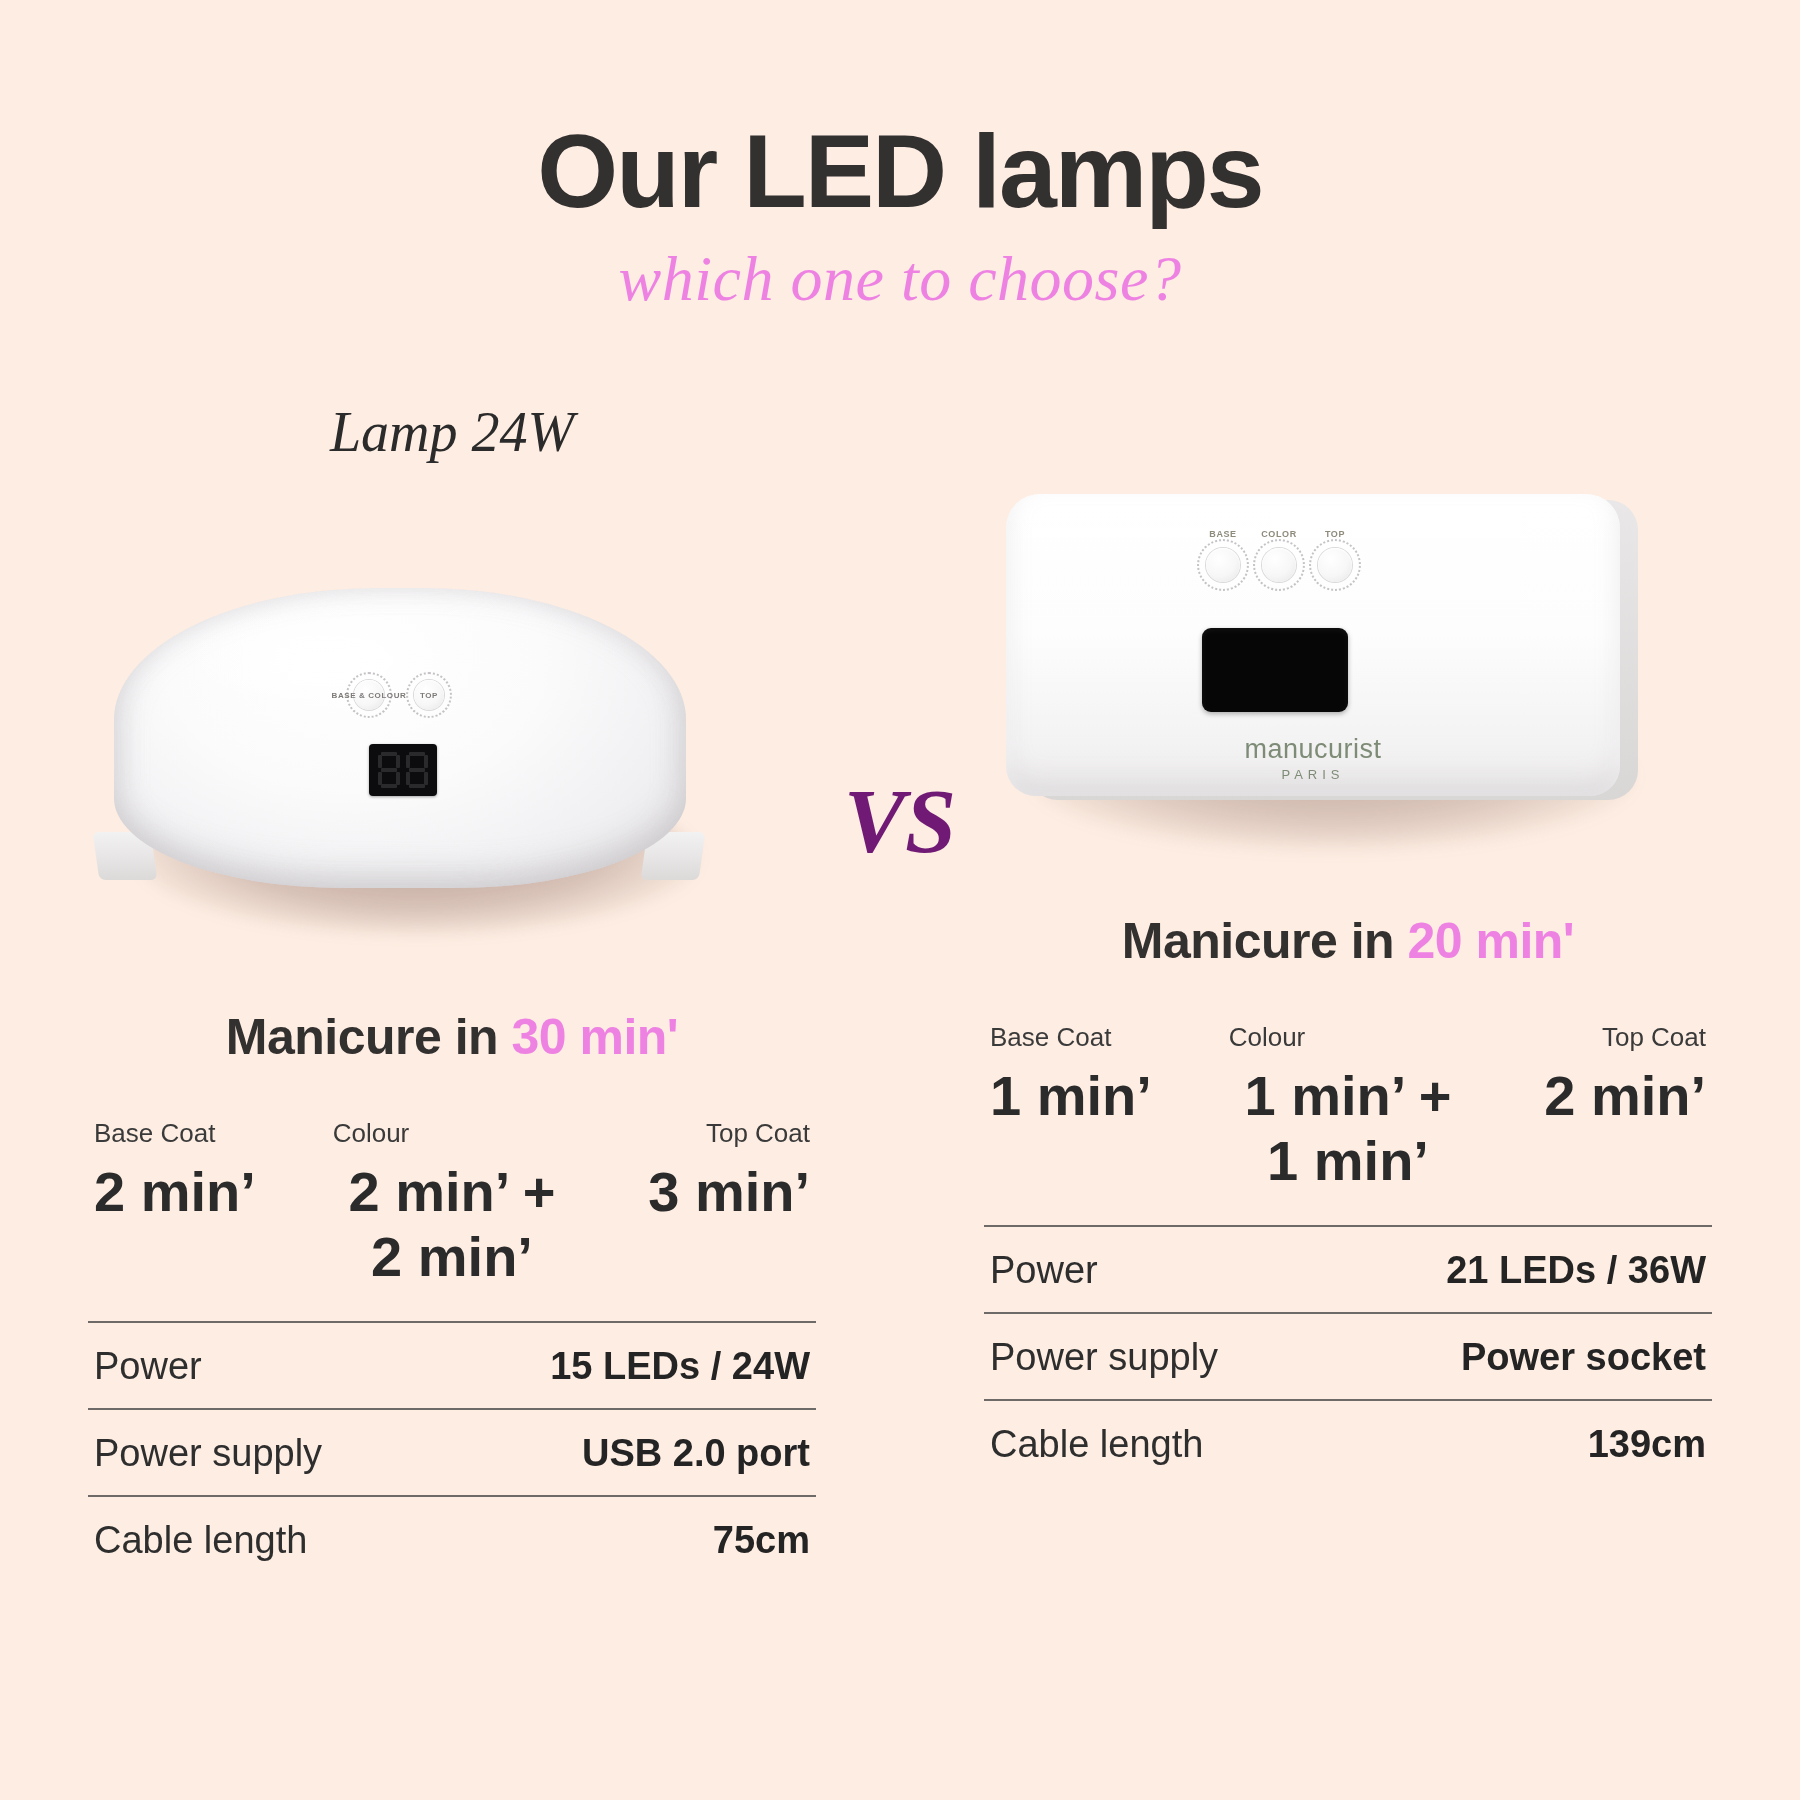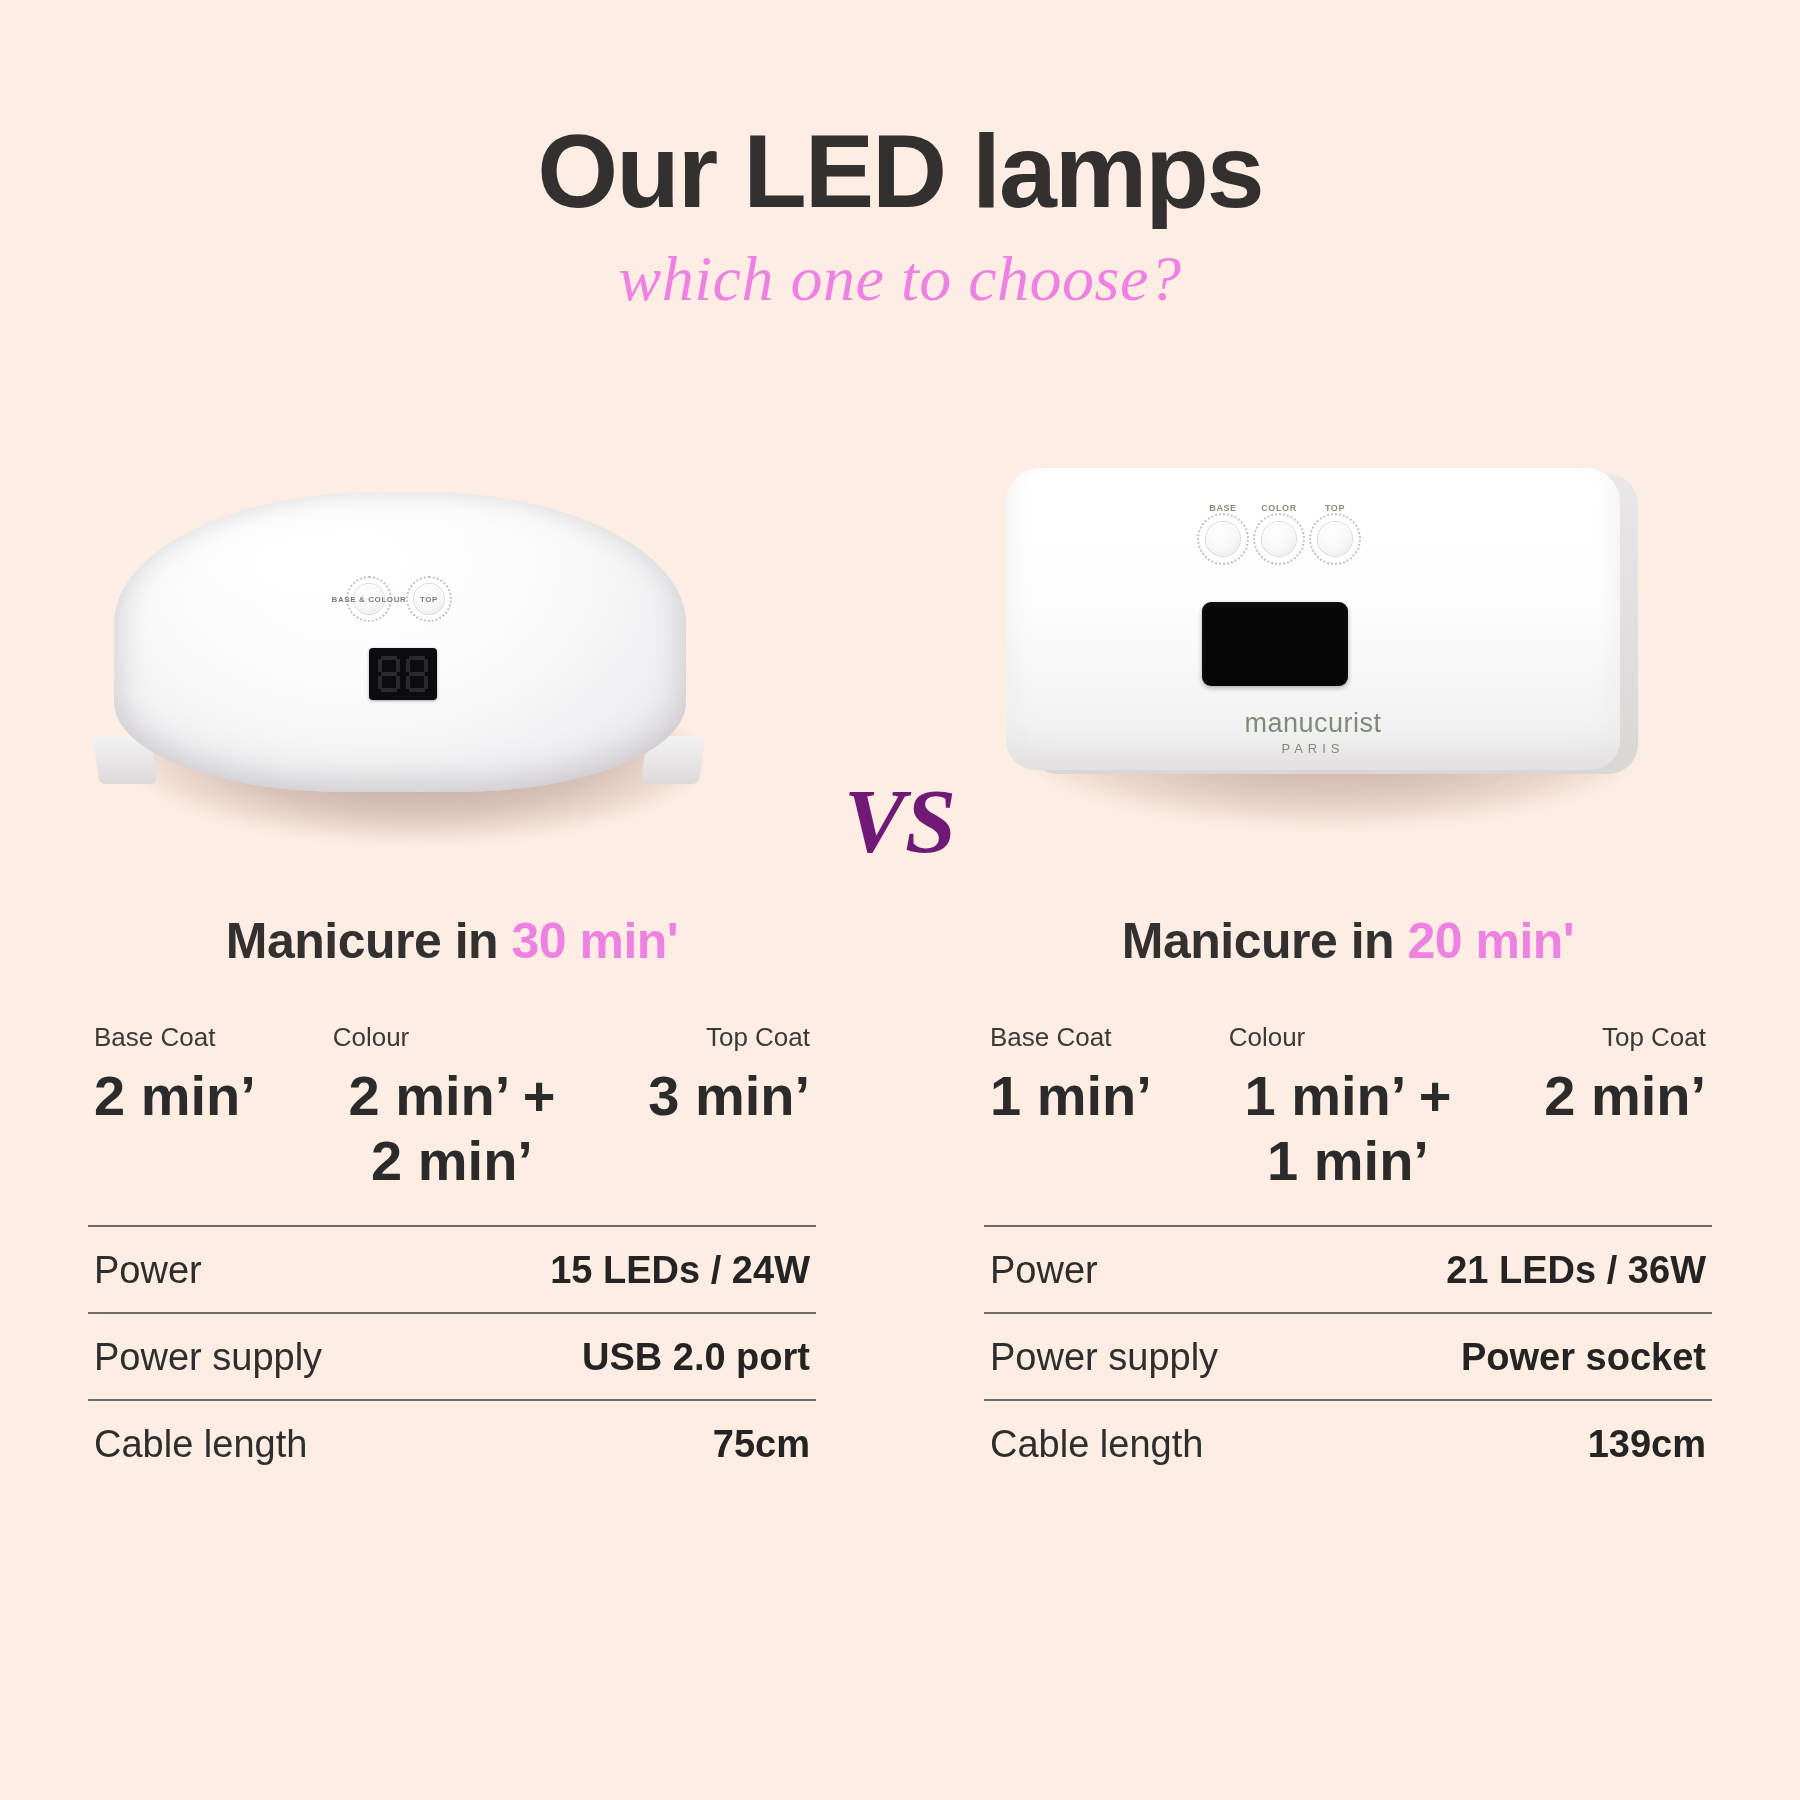--- a/index.html
+++ b/index.html
@@ -80,21 +80,21 @@
                 inset 10px 0 26px rgba(200,196,200,.25),
                 inset -10px 0 26px rgba(200,196,200,.25);
   }
   .l24-hl{
     position:absolute; left:60px; top:18px; width:300px; height:110px;
     background:radial-gradient(ellipse at 50% 50%, rgba(255,255,255,.95), rgba(255,255,255,0) 70%);
     border-radius:50%;
   }
 
   
-  .lamp36-wrap{ position:absolute; left:14px; top:68px; width:660px; height:350px; }
+  .lamp36-wrap{ position:absolute; left:14px; top:94px; width:660px; height:350px; }
   .l36-shadow{
     position:absolute; left:34px; top:214px; width:600px; height:140px;
     background:radial-gradient(ellipse at 50% 38%, rgba(120,88,80,.48) 0%, rgba(145,110,100,.28) 50%, rgba(165,130,120,0) 80%);
     filter:blur(8px);
     border-radius:50%;
   }
   .l36-side{
     position:absolute; left:30px; top:6px; width:610px; height:300px;
     background:linear-gradient(180deg,#e9e7e7,#d9d6d6);
     border-radius:30px;
@@ -253,20 +253,21 @@
 <div class="header">
   <div class="title">Our LED lamps</div>
   <div class="subtitle">which one to choose?</div>
 </div>
 
 <div class="vs">VS</div>
 
 <div class="cols">
 
   <div class="col">
+    <div class="prod-name">Lamp 24W</div>
 
     <div class="stage">
       <div class="lamp24-wrap">
         <div class="l24-shadow"></div>
         <div class="l24-foot-l"></div>
         <div class="l24-foot-r"></div>
         <div class="l24-body">
           <div class="l24-hl"></div>
 
           <div class="btn-row l24-btns">

